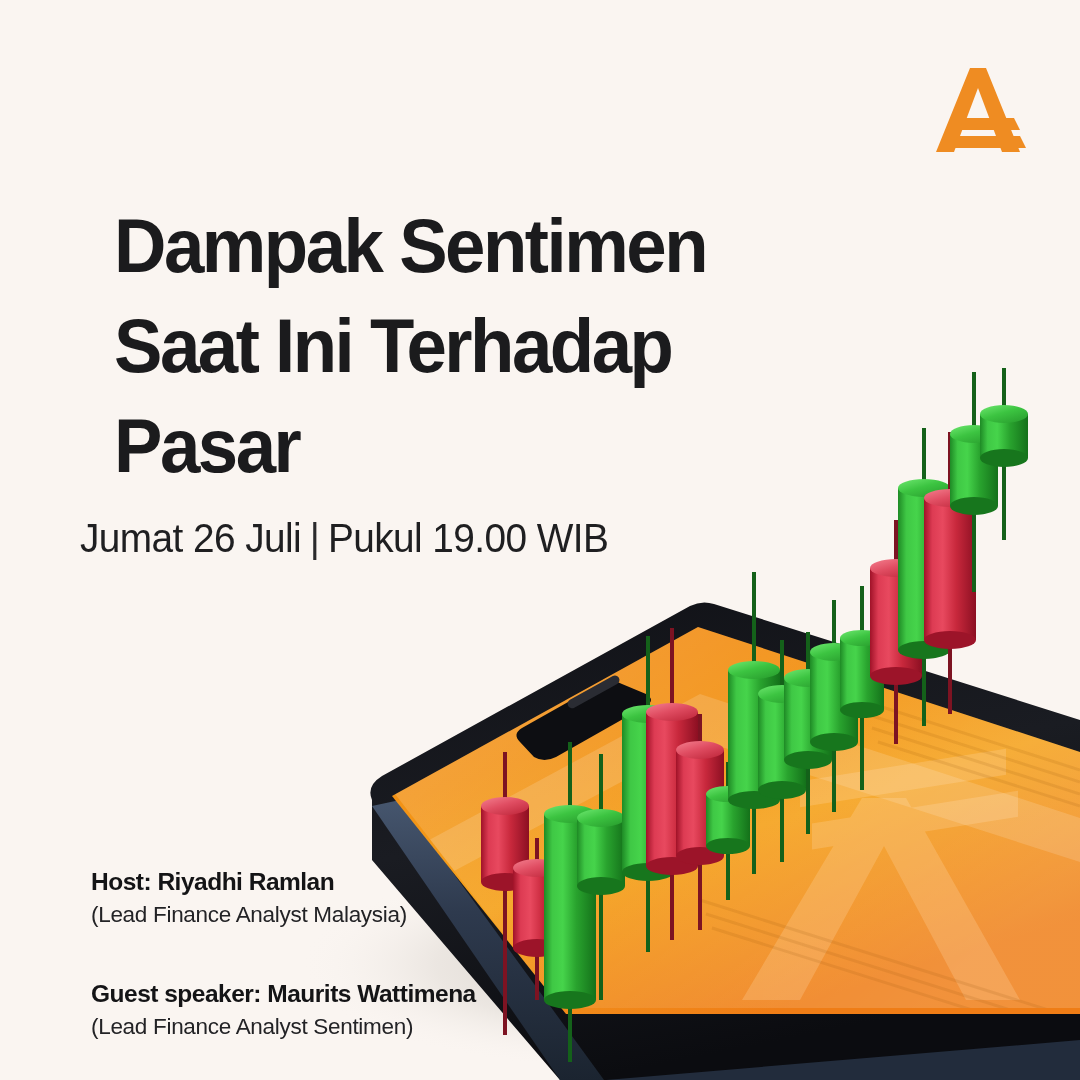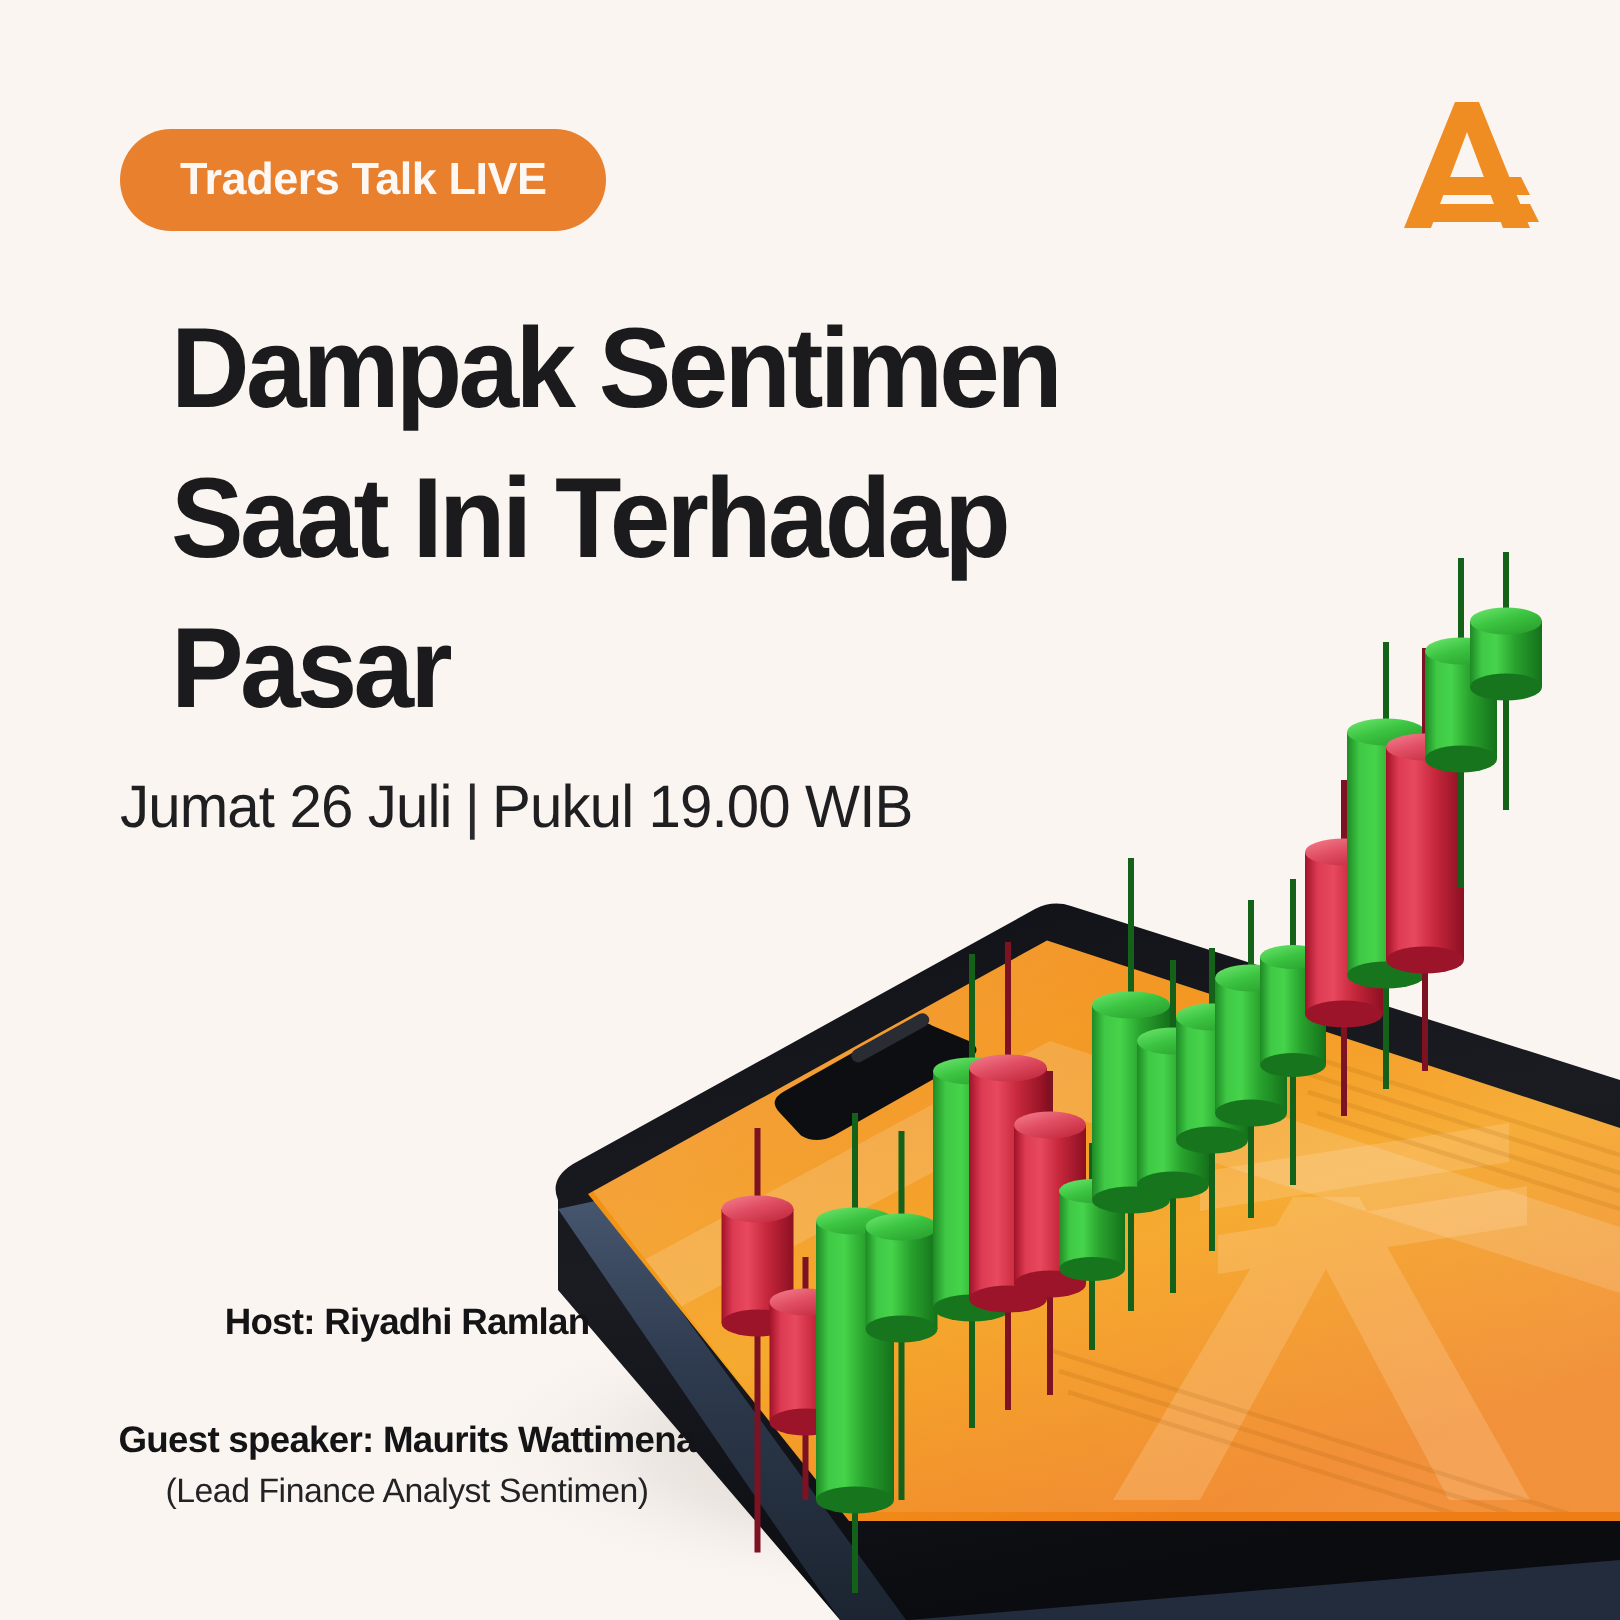--- a/index.html
+++ b/index.html
@@ -79,21 +79,21 @@
     transform-origin:left center;
   }
   .datetime .sep {
     display:inline-block;
     padding:0 9px;
     font-weight:300;
     color:#2a2a2c;
   }
 
   
-  .credits { position:absolute; left:79px; top:866px; z-index:40;text-align:center; }
+  .credits { position:absolute; left:91px; top:866px; z-index:40; }
   .credit-block + .credit-block { margin-top:48px; }
   .credit-name {
     color:#141416;
     font-size:24.5px;
     line-height:31px;
     font-weight:bold;
     letter-spacing:-0.5px;
     white-space:nowrap;
   }
   .credit-role {
@@ -350,35 +350,33 @@
   </svg>
 
   <svg class="brand-logo" viewBox="0 0 104 100" xmlns="http://www.w3.org/2000/svg">
     <g fill="#ef8c22">
       <path d="M42 8 L58 8 L92 92 L74 92 L50 28 L26 92 L8 92 Z"></path>
       <path d="M24 58 L86 58 L92 70 L18 70 Z"></path>
       <path d="M30 76 L92 76 L98 88 L24 88 Z"></path>
     </g>
   </svg>
 
-  <div class="live-badge">
-    <span class="live-badge-label">Traders Talk LIVE</span>
-  </div>
 
   <h1 class="headline">
     <span class="headline-line">Dampak Sentimen</span>
     <span class="headline-line">Saat Ini Terhadap</span>
     <span class="headline-line">Pasar</span>
   </h1>
 
   <div class="datetime"><span>Jumat 26 Juli</span><span class="sep">|</span><span>Pukul 19.00 WIB</span></div>
 
   <div class="credits">
     <div class="credit-block">
       <div class="credit-name">Host: Riyadhi Ramlan</div>
+      <div class="credit-role">(Lead Finance Analyst Malaysia)</div>
     </div>
     <div class="credit-block">
       <div class="credit-name">Guest speaker: Maurits Wattimena</div>
       <div class="credit-role">(Lead Finance Analyst Sentimen)</div>
     </div>
   </div>
 
 </div>
 
 </body></html>

